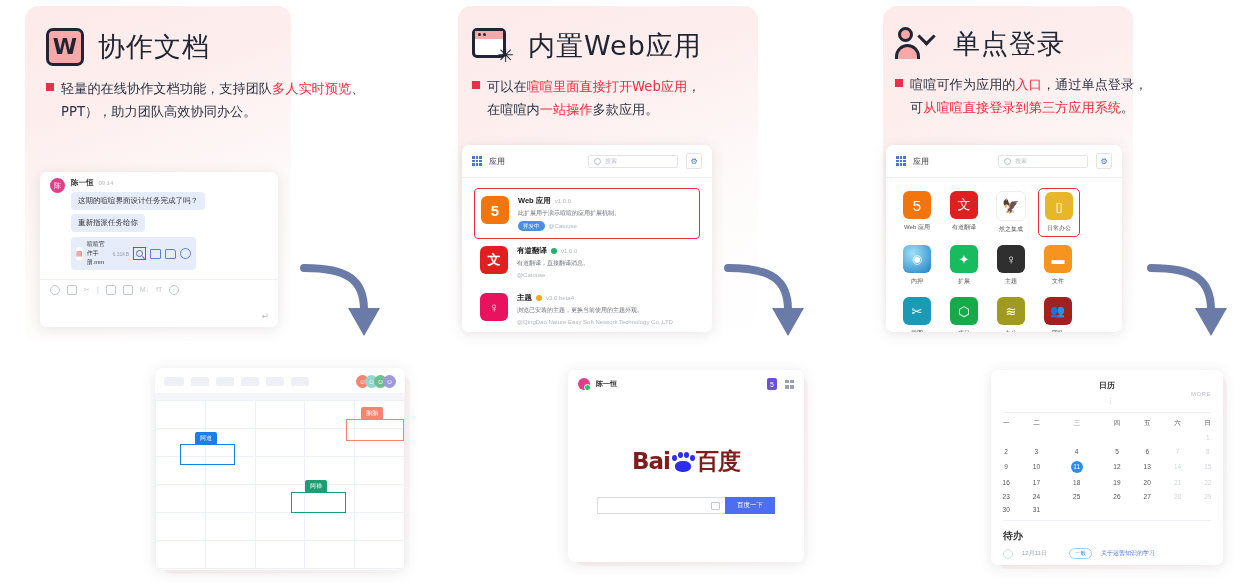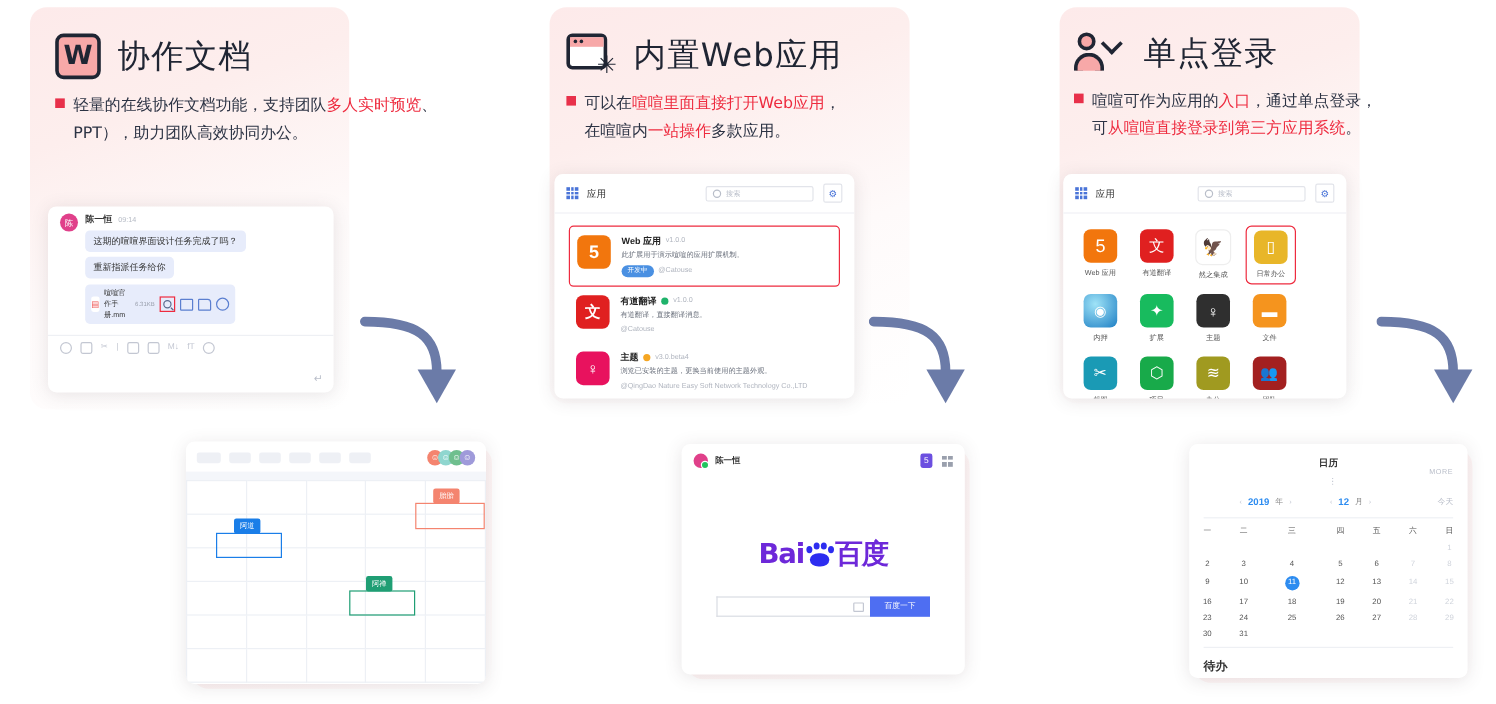--- a/index.html
+++ b/index.html
@@ -185,21 +185,21 @@
 
   
   .bd-hd{display:flex;align-items:center;padding:8px 10px;gap:6px;}
   .bd-av{width:12px;height:12px;border-radius:50%;background:#e0408a;position:relative;}
   .bd-av:after{content:"";position:absolute;right:-1px;bottom:-1px;width:5px;height:5px;border-radius:50%;background:#22c55e;border:1px solid #fff;}
   .bd-nm{font-size:7px;color:#333;font-weight:700;}
   .bd-ic{margin-left:auto;display:flex;gap:8px;align-items:center;}
   .bd-h5{width:10px;height:12px;background:#6c4fe0;border-radius:2px;color:#fff;font-size:7px;display:flex;align-items:center;justify-content:center;}
   .bd-grid{width:9px;height:9px;display:grid;grid-template-columns:1fr 1fr;grid-template-rows:1fr 1fr;gap:1.5px;}
   .bd-grid i{background:#9aa0ad;}
-  .bd-logo{text-align:center;margin-top:48px;font-size:23px;font-weight:700;font-family:"DejaVu Sans",sans-serif;letter-spacing:-1px;} .bd-red{color:#6d28d9;}
+  .bd-logo{text-align:center;margin-top:48px;font-size:23px;font-weight:700;font-family:"DejaVu Sans",sans-serif;letter-spacing:-1px;} .bd-red{color:#7f1d1d;}
   .paw{display:inline-block;position:relative;width:26px;height:20px;vertical-align:-3px;}
   .paw .pad{position:absolute;background:#2d2df0;border-radius:50%;}
   .bd-search{display:flex;justify-content:center;margin-top:20px;}
   .bd-inp{width:128px;height:17px;border:1px solid #d9dce3;border-right:none;box-sizing:border-box;display:flex;align-items:center;justify-content:flex-end;padding-right:5px;}
   .cam{width:7px;height:6px;border:1px solid #c3c7d2;border-radius:1px;}
   .bd-btn{width:50px;height:17px;background:#4e6ef2;color:#fff;font-size:6.5px;display:flex;align-items:center;justify-content:center;box-sizing:border-box;}
 
   
   .cal-hd{display:flex;align-items:center;padding:10px 12px 4px 12px;flex-direction:column;}
   .cal-t{font-size:8px;color:#333;font-weight:700;}
@@ -579,35 +579,20 @@
     <path d="M48 46 L64 74 L80 46 Z" fill="#6b7ba8"></path>
   </svg>
 
   <div class="panel" style="left:995px;top:374px;width:232px;height:195px;background:linear-gradient(140deg,#fdeeee,#fff8f8 70%,#ffffff);"></div>
   <div class="win" style="left:991px;top:370px;width:232px;height:195px;">
     <div class="cal-hd">
       <div class="cal-t">日历</div>
       <div class="cal-more">MORE</div>
       <div class="cal-dots">⋮</div>
     </div>
-    <div class="cal-nav">
-      <div class="nav-g" style="margin-left:30px;">
-        <span class="nav-arr">‹</span>
-        <span class="nav-y">2019</span>
-        <span style="font-size:6.5px;color:#888">年</span>
-        <span class="nav-arr">›</span>
-      </div>
-      <div class="nav-g" style="margin-left:32px;">
-        <span class="nav-arr">‹</span>
-        <span class="nav-y">12</span>
-        <span style="font-size:6.5px;color:#888">月</span>
-        <span class="nav-arr">›</span>
-      </div>
-      <div class="cal-today">今天</div>
-    </div>
     <div class="cal-line"></div>
     <table class="cal-tbl">
       <tbody>
           <tr>
         <th>一</th>
         <th>二</th>
         <th>三</th>
         <th>四</th>
         <th>五</th>
         <th>六</th>

